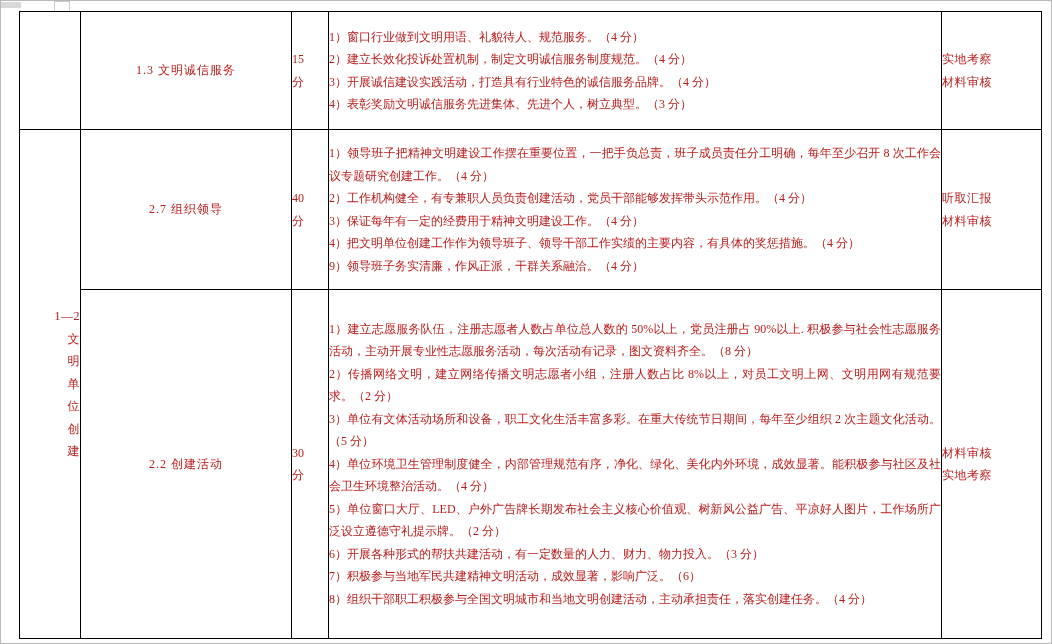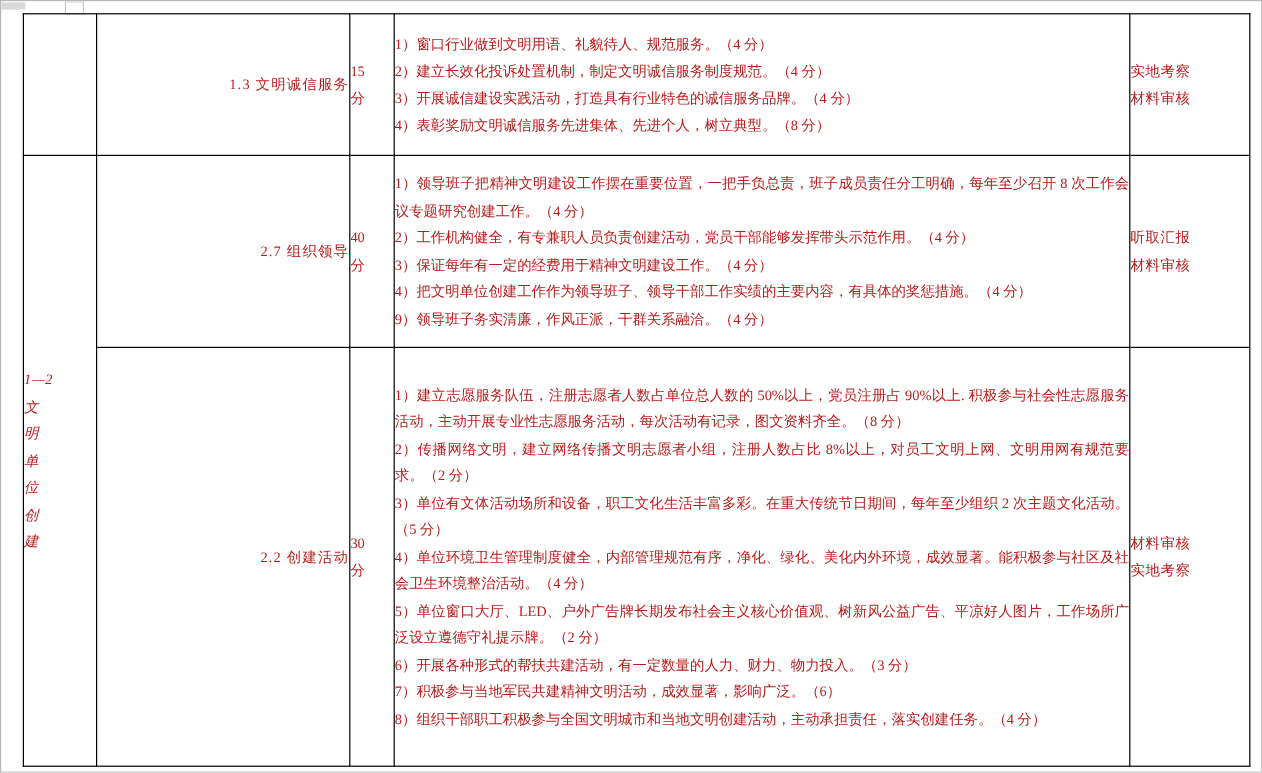--- a/index.html
+++ b/index.html
@@ -32,29 +32,28 @@
   }
   table.eval td {
     border: 1.5px solid #000000;
     vertical-align: middle;
     padding: 0;
     font-size: 12px;
     line-height: 22.5px;
     color: #b91c1c;
   }
   td.group-cell {
-    text-align: left;
+    text-align: right;
     white-space: pre-line;
     font-size: 16px;
     line-height: 22.5px;
     letter-spacing: 0.5px;
-    font-style: italic;
   }
   td.category-cell {
-    text-align: right;
+    text-align: center;
     font-size: 15.5px;
     letter-spacing: 1px;
   }
   td.score-cell {
     text-align: left;
     white-space: pre-line;
     font-size: 15px;
   }
   td.detail-cell {
     padding: 2px 7px;
@@ -94,21 +93,21 @@
     <tbody>
       <tr class="r1">
         <td></td>
         <td class="category-cell">1.3 文明诚信服务</td>
         <td class="score-cell">15
 分</td>
         <td class="detail-cell">
           <div class="item">1）窗口行业做到文明用语、礼貌待人、规范服务。（4 分）</div>
           <div class="item">2）建立长效化投诉处置机制，制定文明诚信服务制度规范。（4 分）</div>
           <div class="item">3）开展诚信建设实践活动，打造具有行业特色的诚信服务品牌。（4 分）</div>
-          <div class="item">4）表彰奖励文明诚信服务先进集体、先进个人，树立典型。（8 分）</div>
+          <div class="item">4）表彰奖励文明诚信服务先进集体、先进个人，树立典型。（3 分）</div>
         </td>
         <td class="method-cell">实地考察
 材料审核</td>
       </tr>
 
       <tr class="r2">
         <td class="group-cell" rowspan="2">1—2
 文
 明
 单

